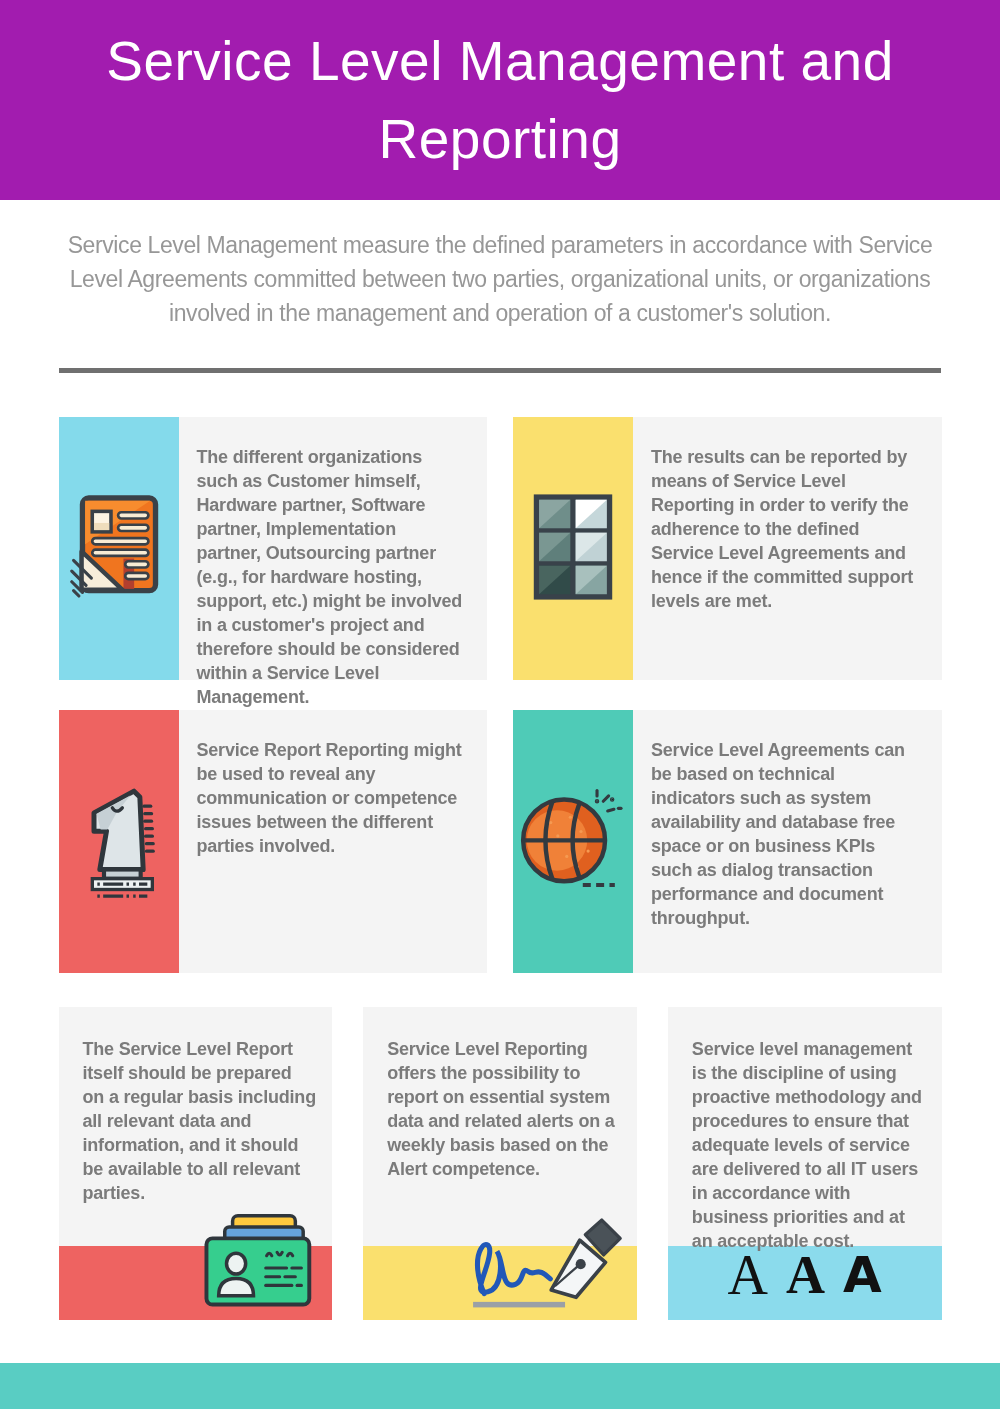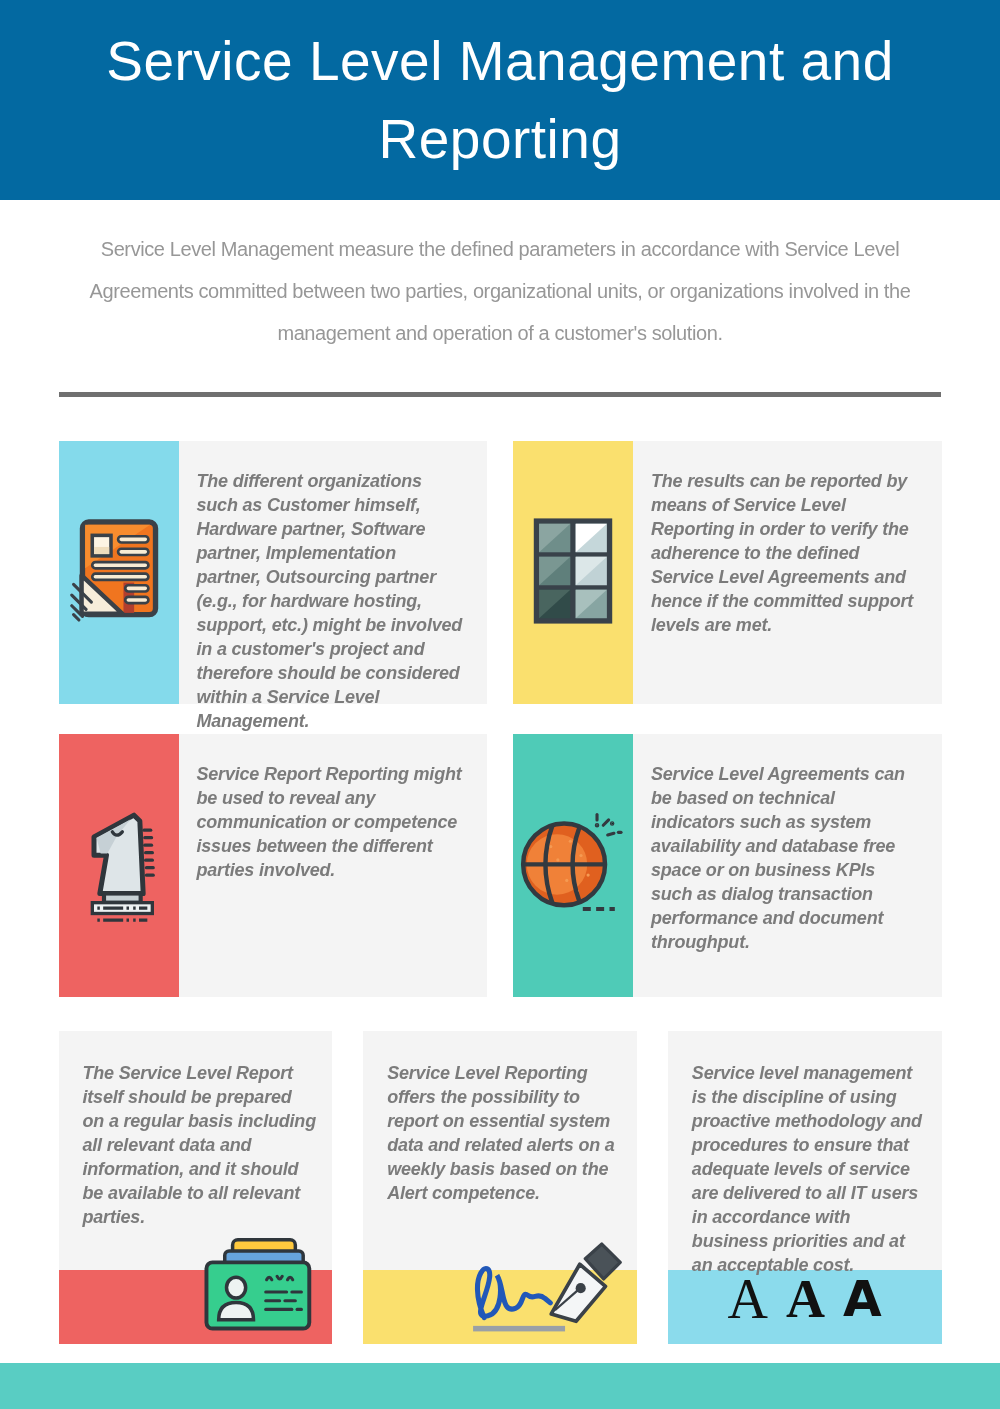--- a/index.html
+++ b/index.html
@@ -2,54 +2,54 @@
 <html><head>
 <meta charset="utf-8">
 <style>
   * { margin:0; padding:0; box-sizing:border-box; }
   body { background:#ffffff; font-family:"Liberation Sans", sans-serif; }
   .page { position:relative; width:1000px; height:1409px; margin:0 auto; background:#ffffff; overflow:hidden; }
 
   .header { height:200px; background:#59CDC3; display:flex; align-items:center; justify-content:center; }
   .title { width:900px; text-align:center; color:#ffffff; font-size:55px; font-weight:400; line-height:78px; letter-spacing:0.5px; }
 
-  .intro { width:880px; margin:28px auto 0; text-align:center; color:#979797; font-size:20px; line-height:42px; letter-spacing:-0.4px; }
+  .intro { width:880px; margin:28px auto 0; text-align:center; color:#979797; font-size:23px; line-height:34px; letter-spacing:-0.4px; }
 
   .divider { width:882px; height:5px; background:#707070; margin:38px auto 0; }
 
   .grid { width:883px; margin:0 auto; }
   .row { display:flex; gap:26px; }
   .row1 { margin-top:44px; }
   .row2 { margin-top:30px; }
   .row3 { gap:31px; margin-top:34px; }
 
   .card { flex:1; height:263px; display:flex; }
   .icon-panel { flex:0 0 120px; display:flex; align-items:center; justify-content:center; }
   .text-panel { flex:1; background:#F4F4F4; padding:28px 24px 0 18px; }
-  .card-text { font-weight:bold; font-size:18px; line-height:24px; color:#7B7B7B; letter-spacing:-0.2px;font-style:italic; }
+  .card-text { font-weight:bold; font-size:18px; line-height:24px; color:#7B7B7B; letter-spacing:-0.2px; }
 
   .bottom-card { flex:1; height:313px; background:#F4F4F4; position:relative; }
   .bottom-text { position:relative; z-index:2; padding:30px 16px 0 24px; }
   .strip { position:absolute; left:0; right:0; bottom:0; height:74px; z-index:1; }
   .strip-icon { position:absolute; z-index:3; }
   .icon-idcard { right:14px; bottom:6px; }
   .icon-pen { right:10px; bottom:4px; }
   .letters { position:absolute; left:0; right:0; bottom:8px; height:74px; display:flex; align-items:center; justify-content:center; gap:18px; z-index:3; }
   .letter-serif  { font-family:"Liberation Serif", serif; font-weight:400; font-size:56px; color:#111; line-height:1; }
   .letter-serif-bold { font-family:"Liberation Serif", serif; font-weight:700; font-size:54px; color:#111; line-height:1; }
   .letter-round  { font-family:"DejaVu Sans", sans-serif; font-weight:700; font-size:50px; color:#111; line-height:1; }
 
   .footer { position:absolute; left:0; right:0; bottom:0; height:46px; background:#59CDC3; }
 </style>
 </head>
 <body>
 
 <div class="page">
 
-  <div class="header" style="background-color: #0369a1;">
+  <div class="header" style="background-color: #a21caf;">
     <div class="title">Service Level Management and Reporting</div>
   </div>
 
   <div class="intro">Service Level Management measure the defined parameters in accordance with Service Level Agreements committed between two parties, organizational units, or organizations involved in the management and operation of a customer's solution.</div>
 
   <div class="divider" style="background-color: rgb(112, 112, 112);"></div>
 
   <div class="grid">
 
     <div class="row row1">

